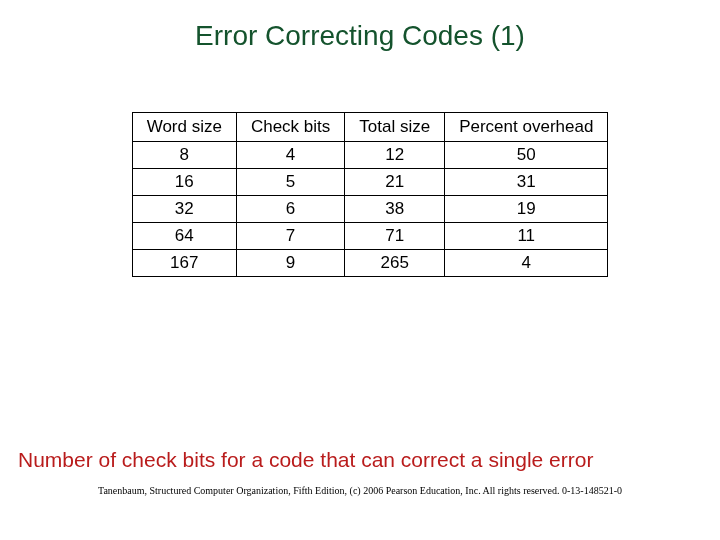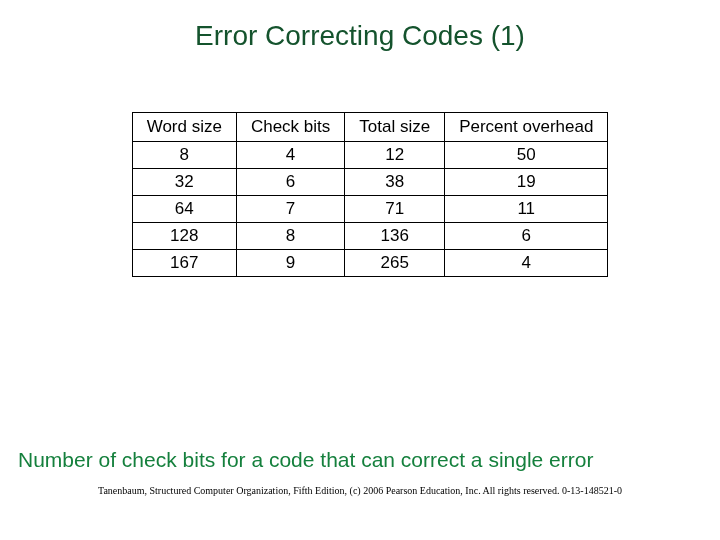--- a/index.html
+++ b/index.html
@@ -46,21 +46,21 @@
       border-right: 1px solid #000;
       border-bottom: 1px solid #000;
       background: #fff;
     }
     .caption {
       position: absolute;
       bottom: 68px;
       left: 0;
       right: 0;
       font-size: 21px;
-      color: #15803d;
+      color: #b91c1c;
       padding-left: 18px;
     }
     .footer {
       position: absolute;
       bottom: 44px;
       left: 0;
       right: 0;
       text-align: center;
       font-size: 10px;
       font-family: "Times New Roman", Times, serif;
@@ -83,36 +83,36 @@
       </tr>
     </thead>
     <tbody>
       <tr>
         <td>8</td>
         <td>4</td>
         <td>12</td>
         <td>50</td>
       </tr>
       <tr>
+        <td>16</td>
+        <td>5</td>
+        <td>21</td>
+        <td>31</td>
+      </tr>
+      <tr>
         <td>32</td>
         <td>6</td>
         <td>38</td>
         <td>19</td>
       </tr>
       <tr>
         <td>64</td>
         <td>7</td>
         <td>71</td>
         <td>11</td>
-      </tr>
-      <tr>
-        <td>128</td>
-        <td>8</td>
-        <td>136</td>
-        <td>6</td>
       </tr>
       <tr>
         <td>167</td>
         <td>9</td>
         <td>265</td>
         <td>4</td>
       </tr>
     </tbody>
   </table>
 </div>

